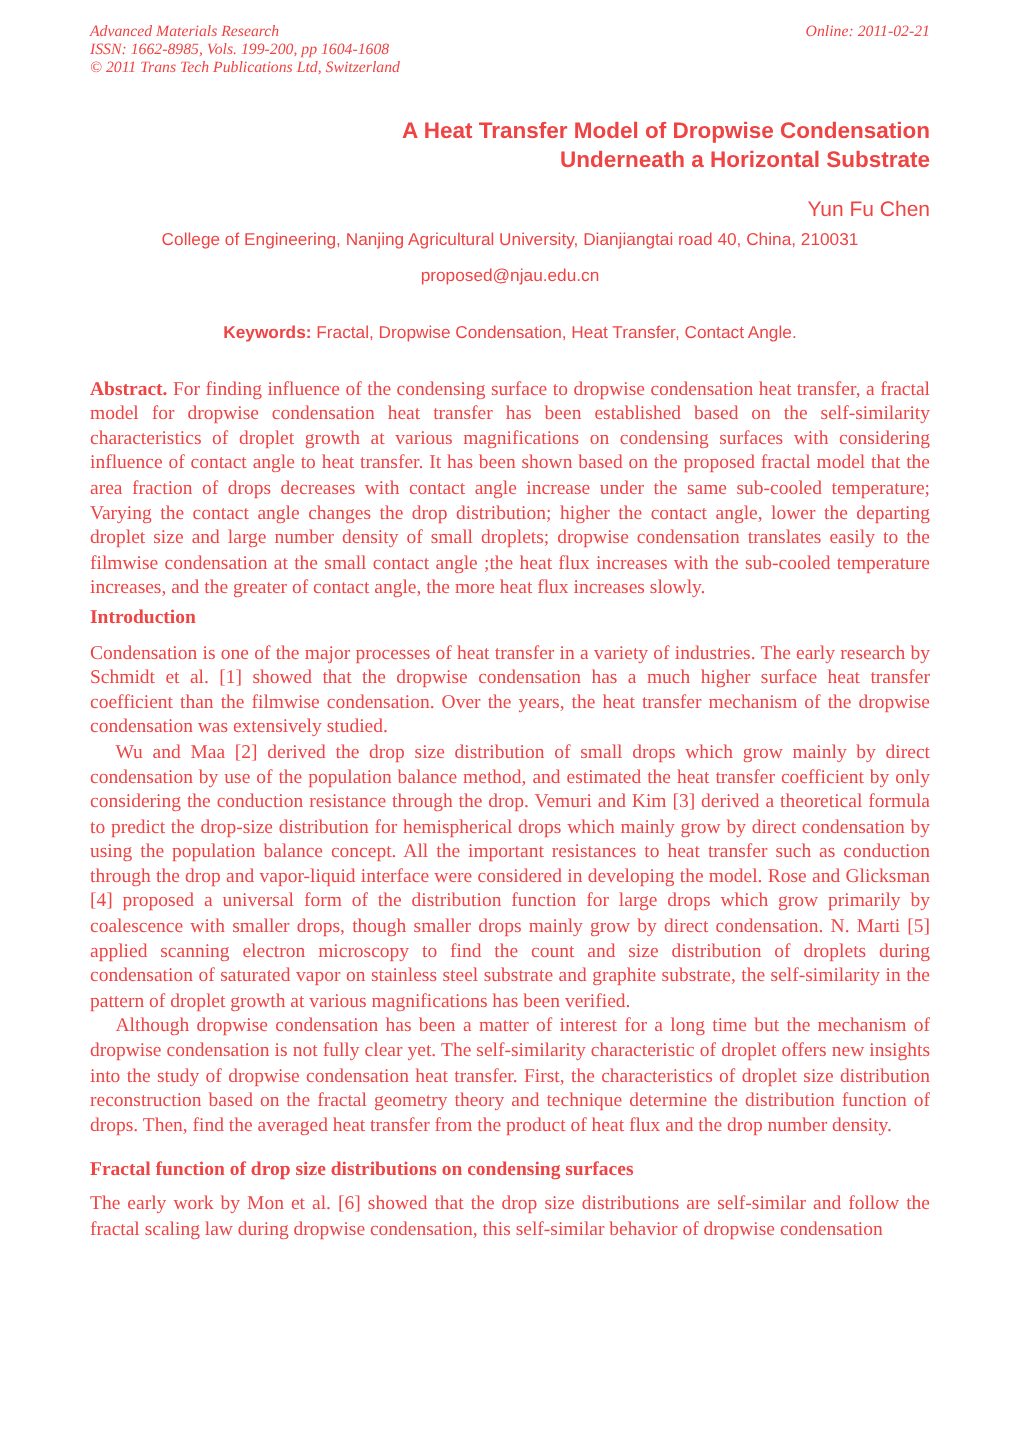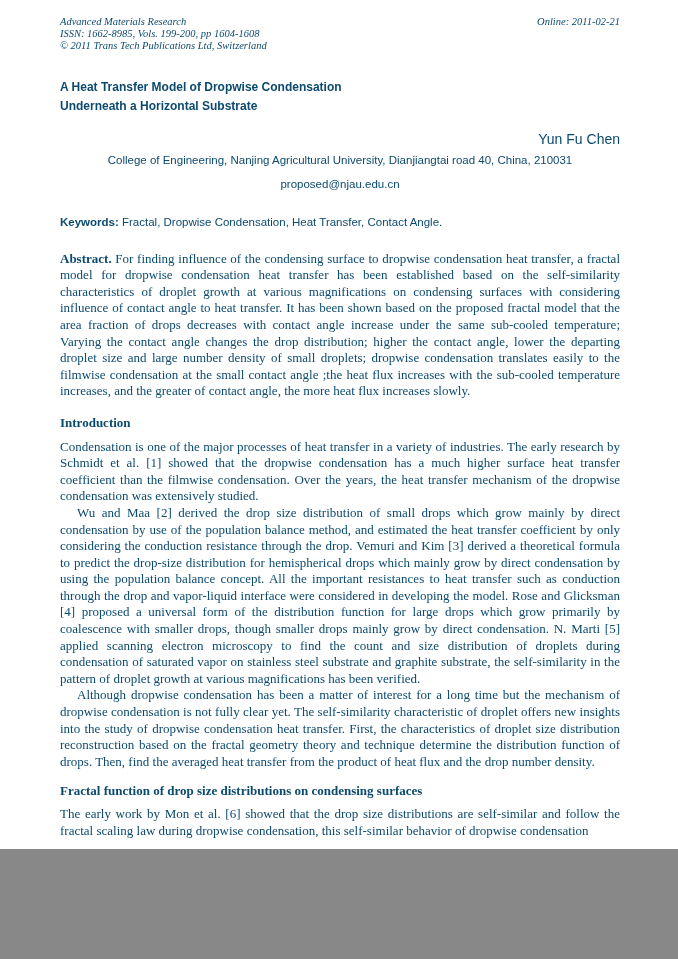--- a/index.html
+++ b/index.html
@@ -1,44 +1,44 @@
 <!DOCTYPE html>
 <html><head>
 <meta charset="utf-8">
 <style>
   * { margin: 0; padding: 0; box-sizing: border-box; }
   html, body { background: #888; }
   .page {
     width: 678px;
-    height: 849px;
+    height: 959px;
     background: #ffffff;
-    color: #0c4a6e;
+    color: #ef4444;
     font-family: "Liberation Serif", serif;
     padding: 16px 58px 0 60px;
     position: relative;
     overflow: hidden;
     margin: 0 auto;
   }
   
   .hdr {
     display: flex;
     justify-content: space-between;
     align-items: flex-start;
     font-style: italic;
     font-size: 10.5px;
     line-height: 12.2px;
   }
   .hdr-left { max-width: 70%; }
   
   .title {
     margin-top: 25px;
-    text-align: left;
+    text-align: right;
     font-family: "Liberation Sans", sans-serif;
     font-weight: bold;
-    font-size: 12px;
+    font-size: 15px;
     line-height: 19px;
   }
   .title span { display: block; }
   .author {
     margin-top: 15px;
     text-align: right;
     font-family: "Liberation Sans", sans-serif;
     font-size: 14px;
     line-height: 17px;
   }
@@ -55,36 +55,37 @@
     font-family: "Liberation Sans", sans-serif;
     font-size: 11.5px;
     line-height: 15px;
   }
   
   .keywords {
     margin-top: 23px;
     font-family: "Liberation Sans", sans-serif;
     font-size: 11.5px;
     line-height: 15px;
+    text-align: center;
   }
   .keywords b { font-weight: bold; }
   
   .para {
     font-size: 13px;
     line-height: 16.6px;
     text-align: justify;
   }
   .abstract { margin-top: 21px; }
   .lead-label { font-weight: bold; }
   .sec-heading {
     font-weight: bold;
     font-size: 13px;
     line-height: 16.6px;
   }
-  .h-intro { margin-top: 15px; margin-bottom: 7px; }
+  .h-intro { margin-top: 3px; margin-bottom: 7px; }
   .h-fractal { margin-top: 13px; margin-bottom: 6px; }
   .indent { text-indent: 17px; }
   .first-after-heading { margin-top: 0; }
 </style>
 </head>
 <body>
 
 <div class="page">
 
   <div class="hdr">

